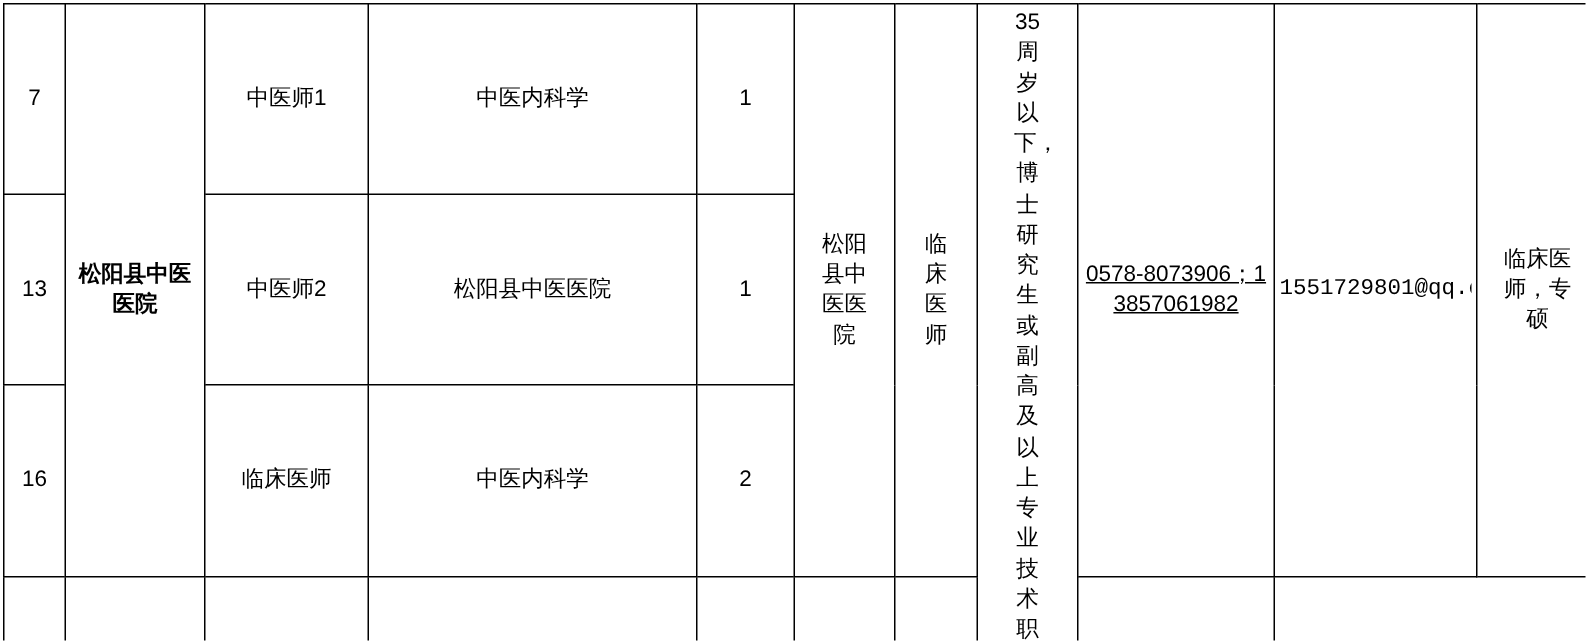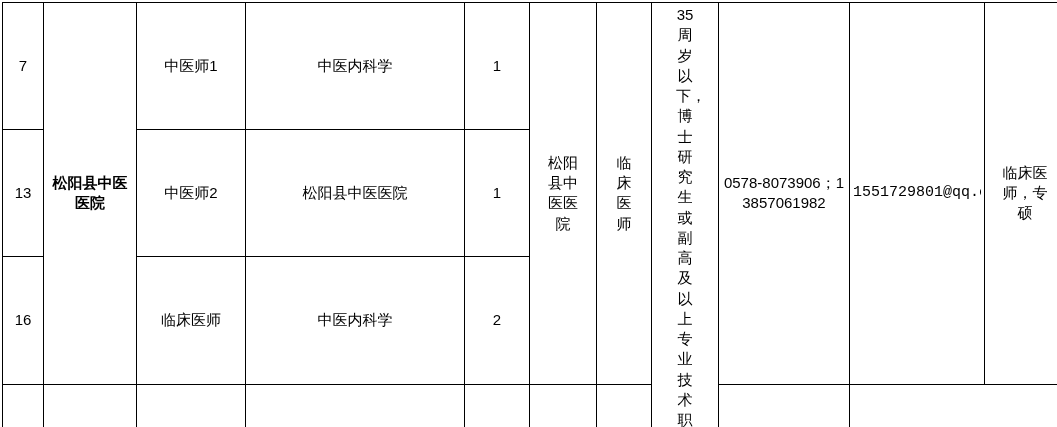--- a/index.html
+++ b/index.html
@@ -35,21 +35,21 @@
     word-break: break-all;
   }
   td.idx { width: 34px; font-size: 15px; }
   td.unit { width: 86px; font-weight: bold; }
   td.post { width: 102px; }
   td.major { width: 212px; }
   td.num { width: 58px; }
   td.edu { width: 60px; }
   td.degree { width: 48px; }
   td.other { width: 60px; }
-  td.phone { width: 124px; }
+  td.phone { width: 124px; text-decoration: underline; }
   td.email { width: 128px; }
   td.note { width: 74px; }
   .vert-narrow {
     display: block;
     margin: 0 auto;
     text-align: center;
   }
   td.edu .vert-narrow { width: 2.2em; }
   td.degree .vert-narrow { width: 1.2em; }
   td.other .vert-narrow { width: 1.2em; }

